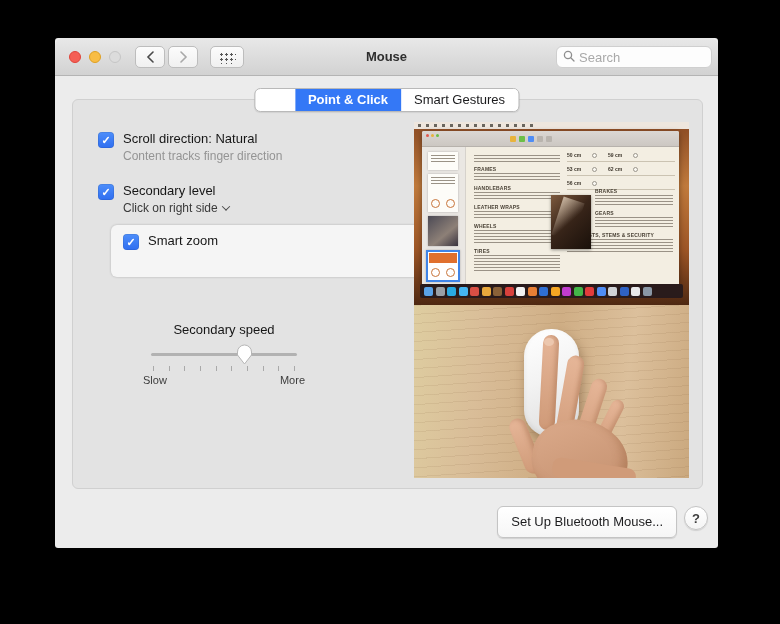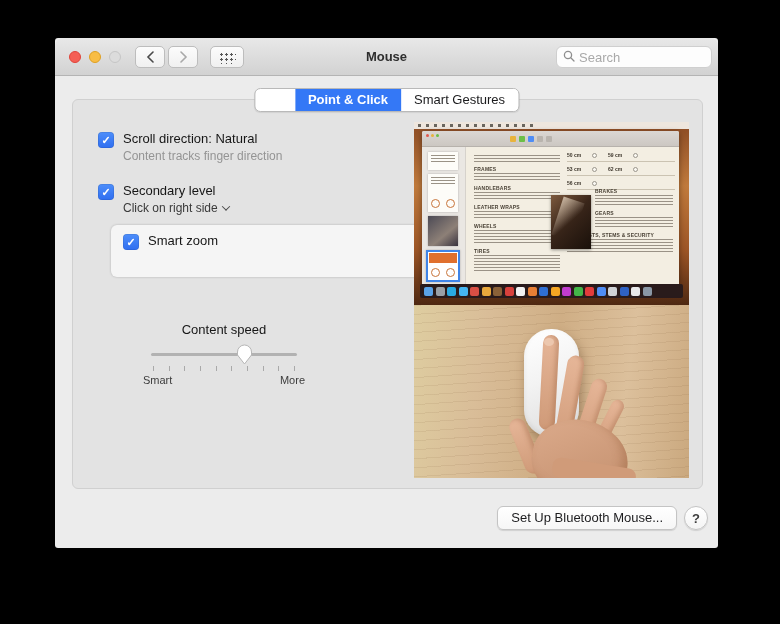--- a/index.html
+++ b/index.html
@@ -166,21 +166,21 @@
            transform:rotate(9deg); background:#d09b79; border-radius:8px; }
 
   
   .footer-battery { position:absolute; left:22px; top:467px; height:22px;
                     display:flex; align-items:center; gap:7px; font-size:13px; color:#111; }
   .batt { position:relative; width:23px; height:12px; border:1px solid #2b2b2b;
           border-radius:3px; background:#fdfdfd; }
   .batt-fill { position:absolute; left:1px; top:1px; bottom:1px; background:#1c1c1c; border-radius:1px; }
   .batt-nub { position:absolute; right:-4px; top:3px; width:2.5px; height:6px;
               background:#2b2b2b; border-radius:0 2px 2px 0; }
-  .setup-btn { position:absolute; right:41px; top:468px; height:24px; padding:0 13px;
+  .setup-btn { position:absolute; right:41px; top:468px; height:32px; padding:0 13px;
                background:linear-gradient(#ffffff,#f6f6f6); border:1px solid #c4c4c4;
                border-radius:6px; font-size:13px; color:#1c1c1e; line-height:22px;
                box-shadow:0 1px 1px rgba(0,0,0,.12);
                font-family:"Liberation Sans", sans-serif; }
   .help-btn { position:absolute; right:10px; top:468px; width:24px; height:24px;
               border-radius:50%; background:linear-gradient(#ffffff,#f4f4f4);
               border:1px solid #c4c4c4; font-size:13px; font-weight:bold; color:#3c3c3c;
               display:flex; align-items:center; justify-content:center;
               box-shadow:0 1px 1px rgba(0,0,0,.12);
               font-family:"Liberation Sans", sans-serif; }
@@ -256,21 +256,21 @@
         <div class="bubble-body"></div>
         <div class="bubble-arrow"></div>
         <div class="bubble-row">
           <span class="checkbox"></span>
           <div>
             <div class="lbl">Smart zoom</div>
           </div>
         </div>
       </div>
 
-      <div class="track-label">Content speed</div>
+      <div class="track-label">Secondary speed</div>
       <div class="slider">
         <div class="slider-track"></div>
         <div class="thumb" id="thumb" style="left: 64%;">
           <svg width="17" height="21" viewBox="0 0 17 21">
             <path d="M1.5 8 a7 7 0 0 1 14 0 l0 3 L8.5 20 L1.5 11 Z" fill="#ffffff" stroke="#b6b6b6" stroke-width="1"></path>
           </svg>
         </div>
         <div class="ticks" id="ticks">
             <span class="tick"></span>
             <span class="tick"></span>
@@ -278,21 +278,21 @@
             <span class="tick"></span>
             <span class="tick"></span>
             <span class="tick"></span>
             <span class="tick"></span>
             <span class="tick"></span>
             <span class="tick"></span>
             <span class="tick"></span>
           </div>
       </div>
       <div class="minmax">
-        <span>Smart</span>
+        <span>Slow</span>
         <span>More</span>
       </div>
 
       <div class="video">
         <div class="vscreen">
           <div class="vmenubar">
               <i class="vmenutxt"></i>
             </div>
 
           <div class="pageswin">

